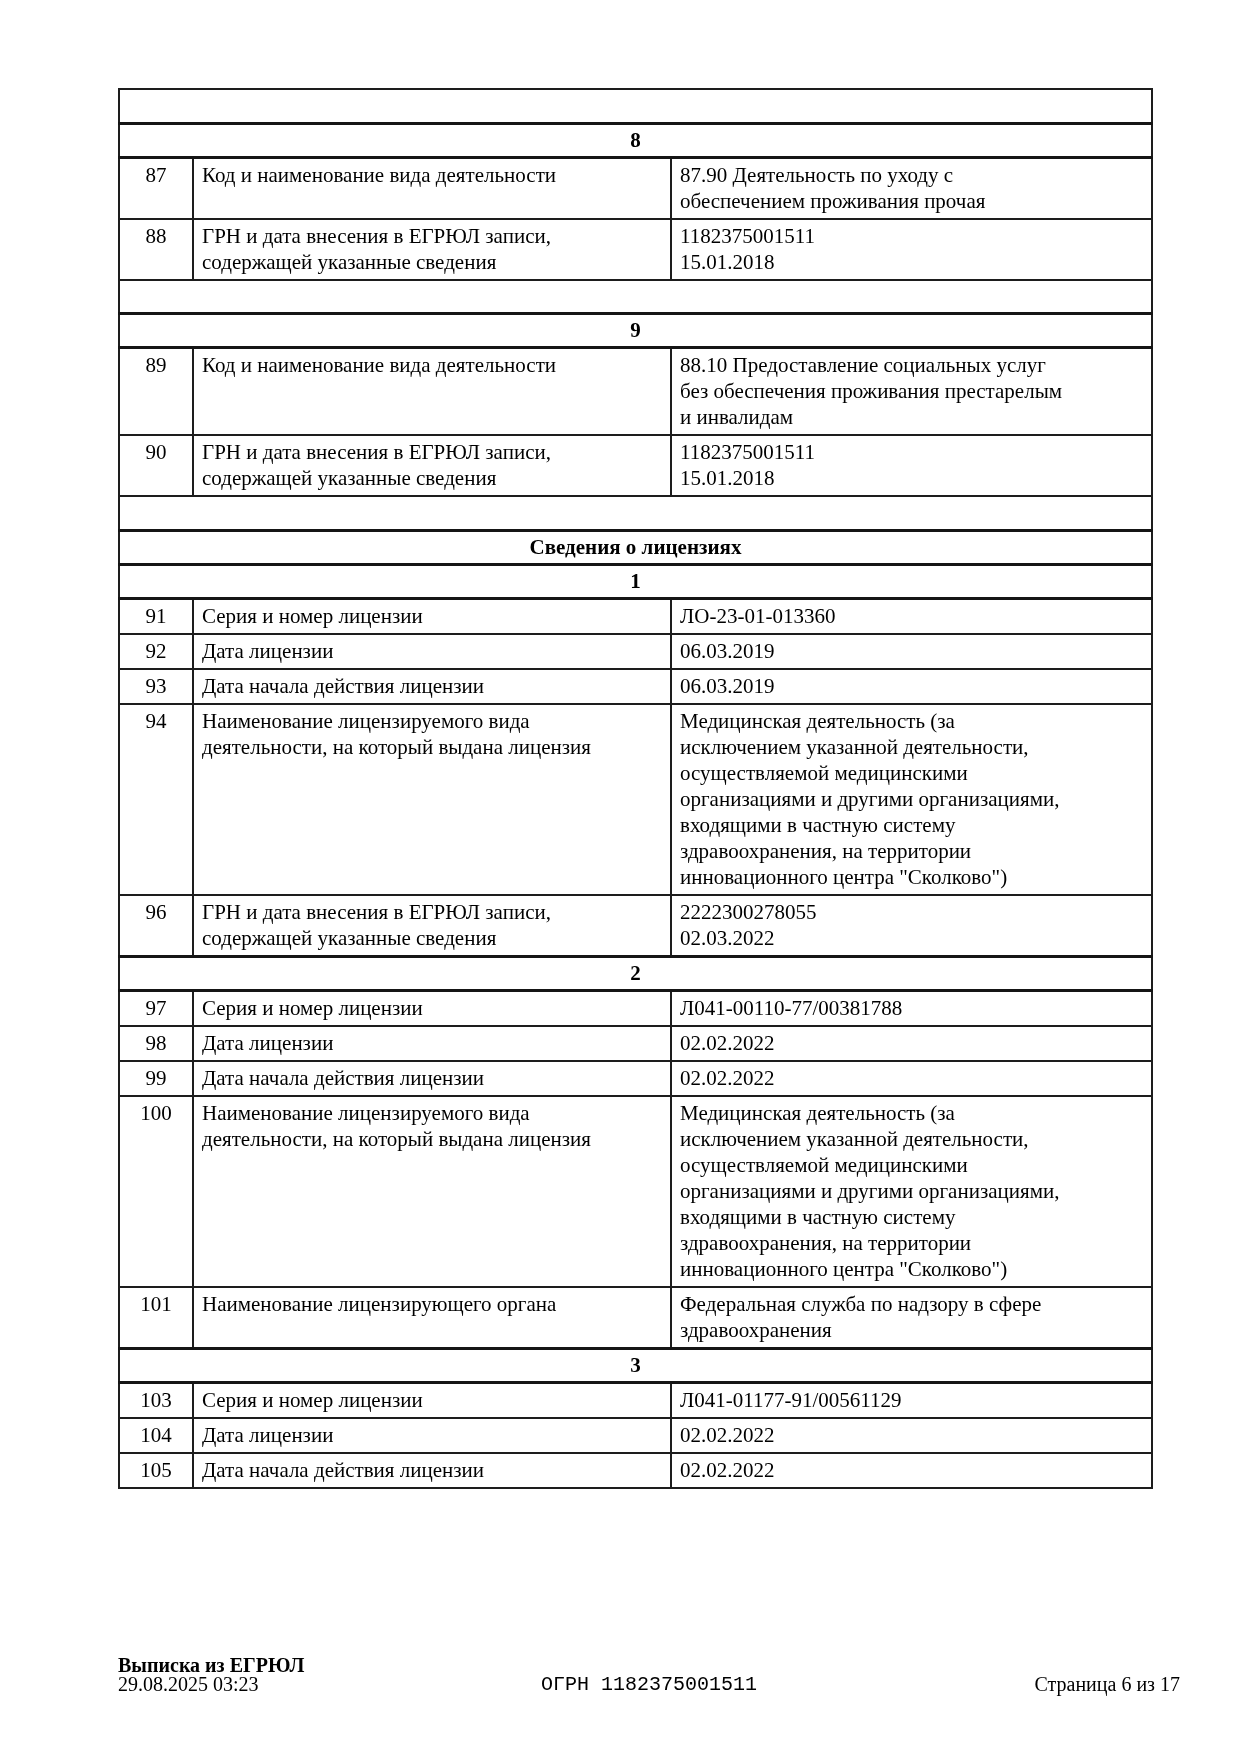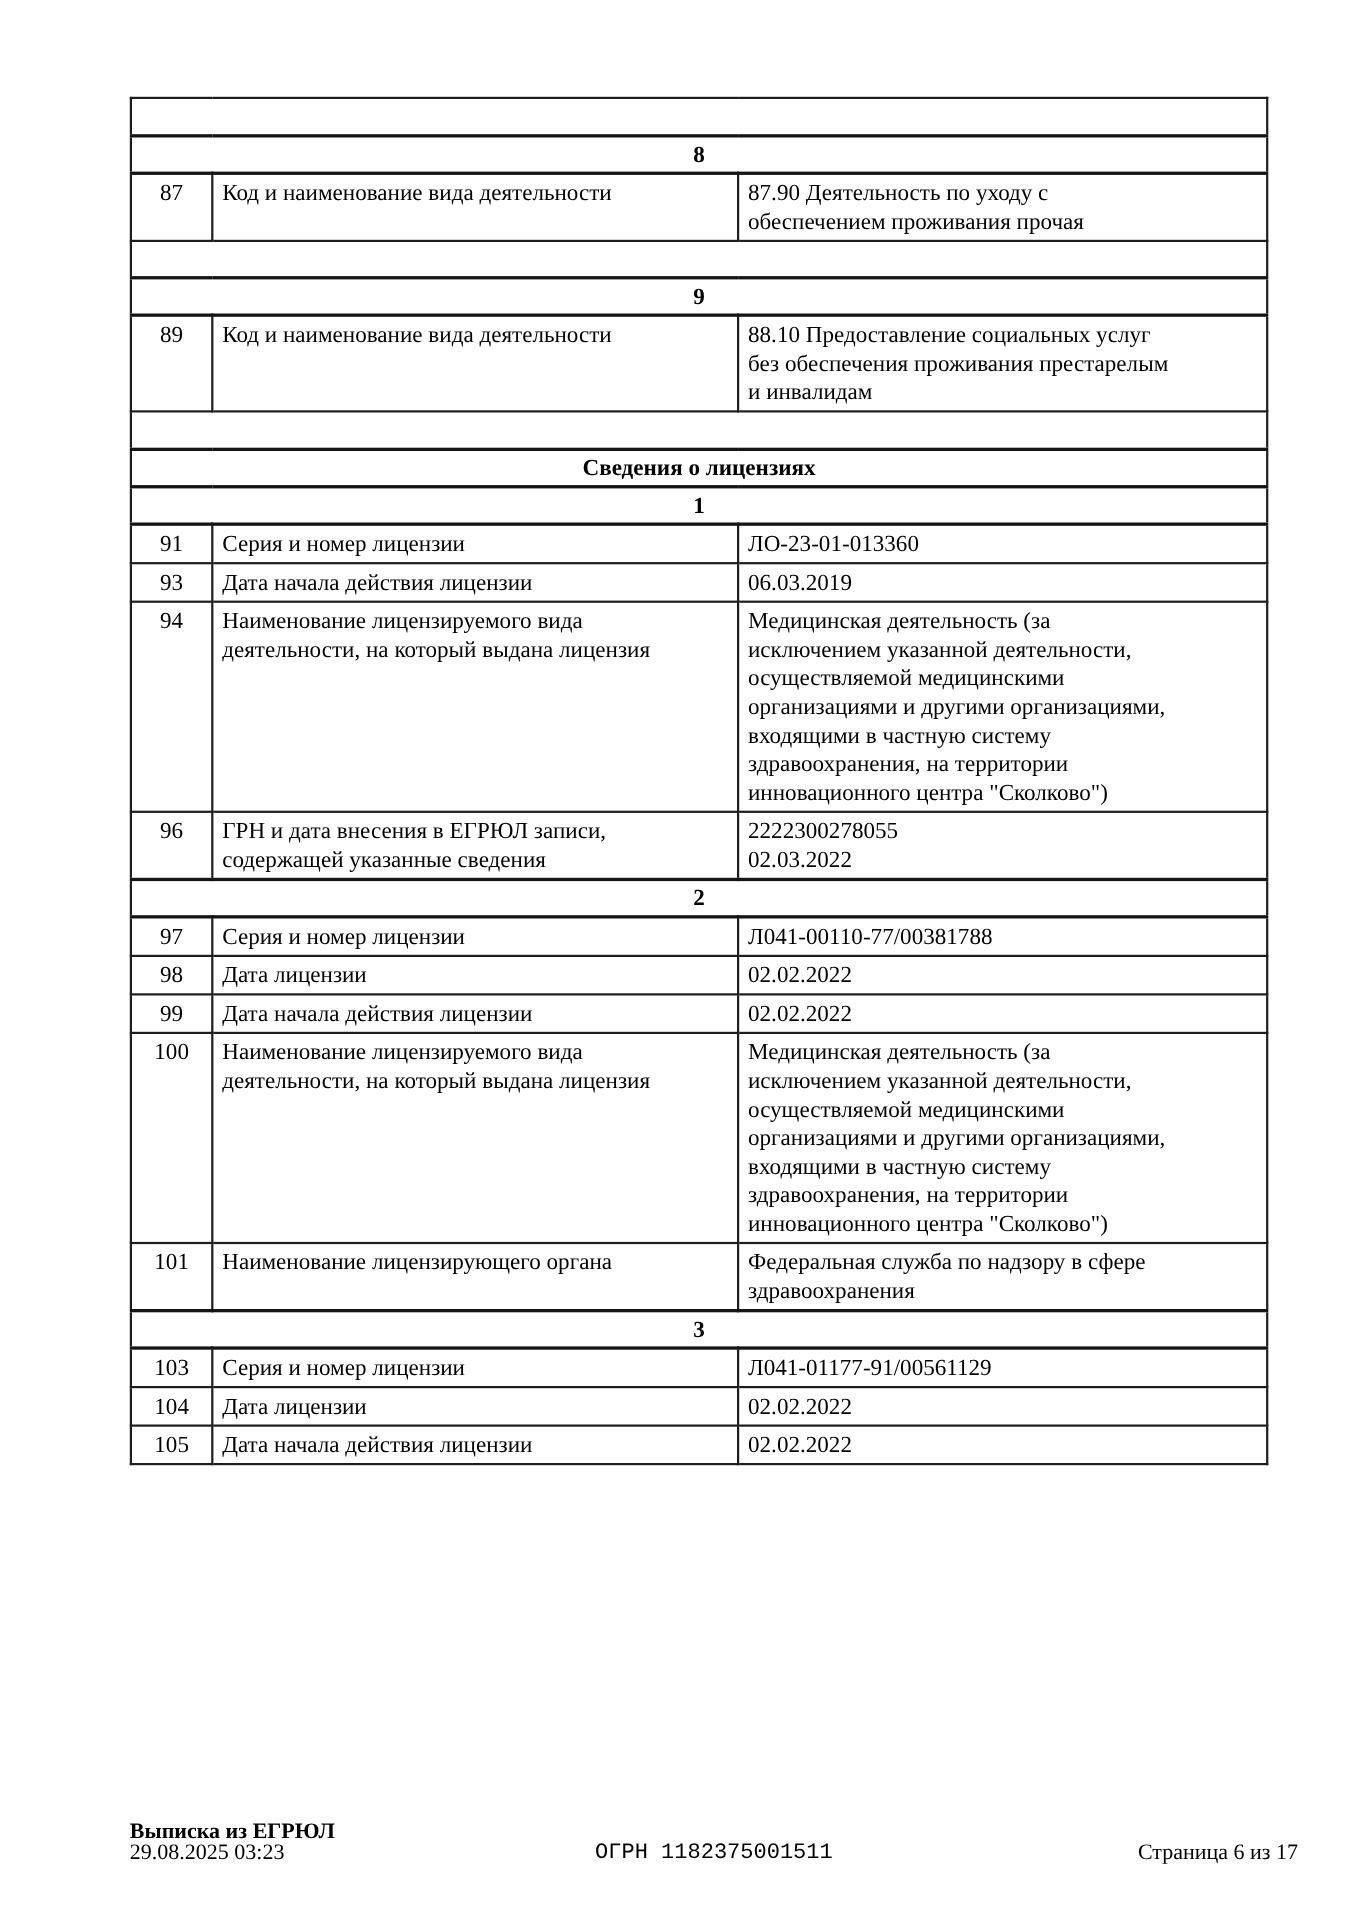--- a/index.html
+++ b/index.html
@@ -76,46 +76,65 @@
       </tr>
       <tr class="section-row">
         <td colspan="3">8</td>
       </tr>
       <tr class="data-row">
         <td class="cell-num">87</td>
         <td class="cell-label">Код и наименование вида деятельности</td>
         <td class="cell-value">87.90 Деятельность по уходу с
 обеспечением проживания прочая</td>
       </tr>
+      <tr class="data-row">
+        <td class="cell-num">88</td>
+        <td class="cell-label">ГРН и дата внесения в ЕГРЮЛ записи,
+содержащей указанные сведения</td>
+        <td class="cell-value">1182375001511
+15.01.2018</td>
+      </tr>
       <tr class="spacer-row">
         <td colspan="3"></td>
       </tr>
       <tr class="section-row">
         <td colspan="3">9</td>
       </tr>
       <tr class="data-row">
         <td class="cell-num">89</td>
         <td class="cell-label">Код и наименование вида деятельности</td>
         <td class="cell-value">88.10 Предоставление социальных услуг
 без обеспечения проживания престарелым
 и инвалидам</td>
       </tr>
+      <tr class="data-row">
+        <td class="cell-num">90</td>
+        <td class="cell-label">ГРН и дата внесения в ЕГРЮЛ записи,
+содержащей указанные сведения</td>
+        <td class="cell-value">1182375001511
+15.01.2018</td>
+      </tr>
       <tr class="spacer-row">
         <td colspan="3"></td>
       </tr>
       <tr class="title-row">
         <td colspan="3">Сведения о лицензиях</td>
       </tr>
       <tr class="section-row">
         <td colspan="3">1</td>
       </tr>
       <tr class="data-row">
         <td class="cell-num">91</td>
         <td class="cell-label">Серия и номер лицензии</td>
         <td class="cell-value">ЛО-23-01-013360</td>
+      </tr>
+      <tr class="data-row">
+        <td class="cell-num">92</td>
+        <td class="cell-label">Дата лицензии</td>
+        <td class="cell-value">06.03.2019</td>
       </tr>
       <tr class="data-row">
         <td class="cell-num">93</td>
         <td class="cell-label">Дата начала действия лицензии</td>
         <td class="cell-value">06.03.2019</td>
       </tr>
       <tr class="data-row">
         <td class="cell-num">94</td>
         <td class="cell-label">Наименование лицензируемого вида
 деятельности, на который выдана лицензия</td>

